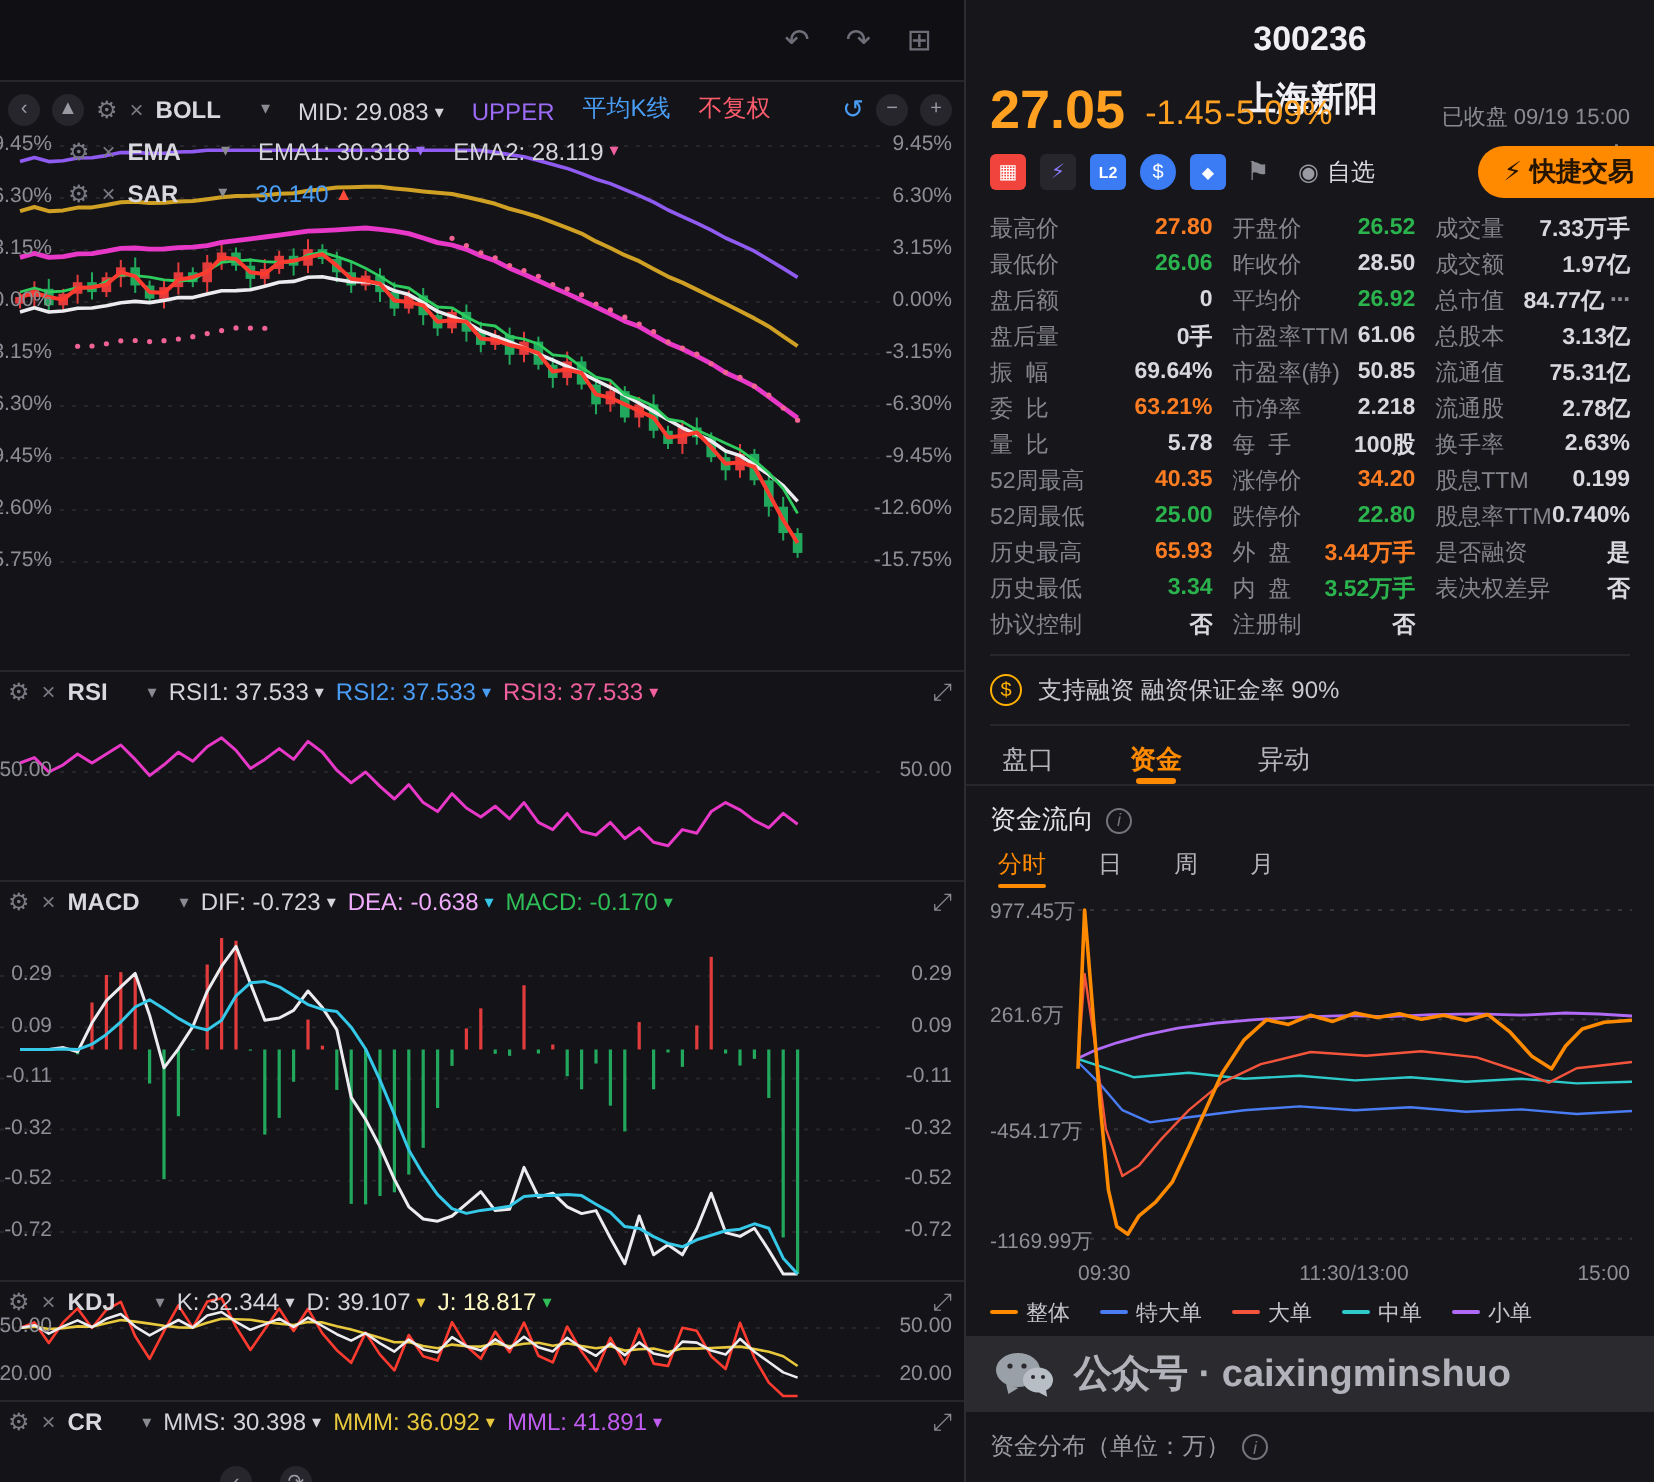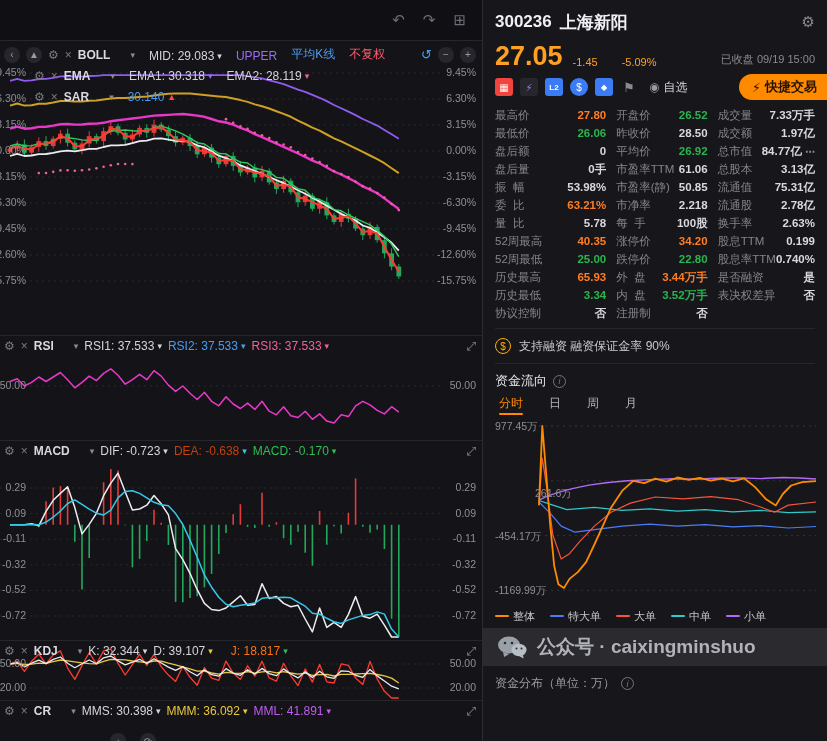--- a/index.html
+++ b/index.html
@@ -31,26 +31,26 @@
   .spacer{flex:1;}
   .tool.blue{color:#4a9df5;font-size:13px;}
   .sub-head{position:absolute;top:3px;left:4px;right:6px;display:flex;align-items:center;gap:6px;z-index:3;font-size:12px;}
   .expand{color:#8a8a92;font-size:12px;}
   .axr{position:absolute;right:6px;font-size:10.5px;color:#8e8e96;z-index:2;line-height:13px;}
   .axl{position:absolute;left:0;width:26px;overflow:hidden;height:13px;font-size:10.5px;color:#8e8e96;z-index:2;line-height:13px;}
   .axl span{float:right;white-space:nowrap;}
   .cr-nav{position:absolute;bottom:-8px;left:110px;display:flex;gap:14px;z-index:3;}
   
   .right-pane{width:345px;height:741px;background:#17171b;border-left:1px solid #2c2c31;display:flex;flex-direction:column;overflow:hidden;flex:none;}
-  .rp-head{display:flex;align-items:center;padding:10px 12px 2px;gap:8px;height:36px;}
+  .rp-head{display:flex;align-items:center;padding:10px 12px 2px;gap:8px;height:36px;flex-direction:column;}
   .rp-code,.rp-name{font-size:17px;font-weight:bold;color:#f0f0f4;}
   .rp-gear{margin-left:auto;color:#8a8a92;font-size:15px;}
   .price-row{display:flex;align-items:flex-end;padding:2px 12px;gap:10px;height:36px;}
   .big-price{font-size:27px;font-weight:bold;color:#ffa021;line-height:1;}
-  .chg{font-size:11px;color:#ffa021;padding-bottom:2px;display:flex;gap:24px;}
+  .chg{font-size:17px;color:#ffa021;padding-bottom:2px;display:flex;gap:1px;}
   .status{margin-left:auto;font-size:11px;color:#8a8a92;padding-bottom:3px;}
   .badges{display:flex;align-items:center;gap:7px;padding:5px 0 5px 12px;height:30px;}
   .badge{width:18px;height:18px;border-radius:3px;display:inline-flex;align-items:center;justify-content:center;font-size:10px;color:#fff;flex:none;}
   .watch{display:inline-flex;gap:4px;color:#d8d8de;font-size:12px;align-items:center;margin-left:4px;}
   .watch .eye{color:#9a9aa2;font-size:12px;}
   .quick-trade{margin-left:auto;background:#ff8a00;color:#241400;font-weight:bold;font-size:13px;height:26px;display:inline-flex;align-items:center;gap:4px;padding:0 10px 0 13px;border:none;border-radius:14px 0 0 14px;cursor:pointer;font-family:inherit;}
   .stats{display:grid;grid-template-columns:1.12fr .92fr .98fr;column-gap:10px;padding:4px 12px;grid-auto-rows:18px;height:224px;}
   .stat{display:flex;justify-content:space-between;align-items:center;font-size:11.5px;}
   .s-l{color:#84848c;white-space:pre;}
   .s-v{color:#d8d8de;display:inline-flex;align-items:center;gap:3px;font-weight:bold;}
@@ -403,21 +403,21 @@
         <span class="mini">×</span>
         <span class="ind-name">
             <span>MACD</span>
             <span class="tri">▾</span>
           </span>
         <span class="chip">
             <span style="color: rgb(212, 212, 218);">DIF: -0.723</span>
             <span class="chip-tri" style="color: rgb(212, 212, 218);">▾</span>
           </span>
         <span class="chip">
-            <span style="color: #c2410c;">DEA: -0.638</span>
+            <span style="color: #f0abfc;">DEA: -0.638</span>
             <span class="chip-tri" style="color: rgb(53, 200, 232);">▾</span>
           </span>
         <span class="chip">
             <span style="color: rgb(46, 189, 87);">MACD: -0.170</span>
             <span class="chip-tri" style="color: rgb(46, 189, 87);">▾</span>
           </span>
         <span class="spacer"></span>
         <span class="expand">⤢</span>
       </div>
     <svg class="chart" width="482" height="200">
@@ -521,21 +521,21 @@
           </span>
         <span class="chip">
             <span style="color: rgb(212, 212, 218);">K: 32.344</span>
             <span class="chip-tri" style="color: rgb(212, 212, 218);">▾</span>
           </span>
         <span class="chip">
             <span style="color: rgb(212, 212, 218);">D: 39.107</span>
             <span class="chip-tri" style="color: rgb(232, 200, 60);">▾</span>
           </span>
         <span class="chip">
-            <span style="color: #f97316; margin-left: 12px;">J: 18.817</span>
+            <span style="color: #fef9c3;">J: 18.817</span>
             <span class="chip-tri" style="color: rgb(46, 189, 87);">▾</span>
           </span>
         <span class="spacer"></span>
         <span class="expand">⤢</span>
       </div>
     <svg class="chart" width="482" height="60">
           <line x1="0" y1="23" x2="444" y2="23" stroke="#26262c" stroke-dasharray="2 4"></line>
           <line x1="0" y1="47" x2="444" y2="47" stroke="#26262c" stroke-dasharray="2 4"></line>
           <path d="M10.0,23.0L17.2,20.2L24.4,30.5L31.6,20.2L38.8,13.2L46.0,23.0L53.2,13.9L60.4,9.9L67.6,27.1L74.8,38.4L82.0,24.6L89.2,11.7L96.4,22.8L103.6,9.8L110.8,8.1L118.0,22.4L125.2,34.0L132.4,23.6L139.6,13.3L146.8,24.5L154.0,13.4L161.2,25.7L168.4,34.1L175.6,40.4L182.8,25.3L190.0,36.3L197.2,44.2L204.4,26.5L211.6,37.1L218.8,39.3L226.0,20.1L233.2,32.0L240.4,38.4L247.6,24.8L254.8,35.1L262.0,20.3L269.2,36.9L276.4,40.2L283.6,22.3L290.8,34.8L298.0,44.6L305.2,27.9L312.4,41.1L319.6,23.4L326.8,40.8L334.0,42.0L341.2,22.9L348.4,24.4L355.6,37.1L362.8,43.5L370.0,20.4L377.2,37.9L384.4,50.3L391.6,57.0L398.8,57.0" fill="none" stroke="#ff3b30" stroke-width="1.3" stroke-linejoin="round"></path>
           <path d="M10.0,23.0L17.2,22.3L24.4,23.5L31.6,23.1L38.8,22.2L46.0,22.4L53.2,20.6L60.4,19.0L67.6,19.8L74.8,20.8L82.0,21.9L89.2,22.7L96.4,22.8L103.6,20.4L110.8,18.4L118.0,18.6L125.2,18.9L132.4,20.0L139.6,20.8L146.8,21.5L154.0,20.0L161.2,20.2L168.4,22.1L175.6,23.8L182.8,25.8L190.0,27.9L197.2,30.1L204.4,30.0L211.6,32.0L218.8,33.1L226.0,31.3L233.2,32.1L240.4,32.3L247.6,30.7L254.8,32.1L262.0,30.9L269.2,30.4L276.4,31.9L283.6,30.6L290.8,32.0L298.0,33.1L305.2,32.1L312.4,34.3L319.6,33.6L326.8,33.3L334.0,35.0L341.2,33.3L348.4,33.3L355.6,33.0L362.8,32.7L370.0,32.3L377.2,33.5L384.4,34.9L391.6,37.1L398.8,42.0" fill="none" stroke="#e8c83c" stroke-width="1.3" stroke-linejoin="round"></path>
@@ -685,21 +685,21 @@
       </div>
         <div class="stat">
         <span class="s-l">总股本</span>
         <span class="s-v">
             <span>3.13亿</span>
           </span>
       </div>
         <div class="stat">
         <span class="s-l">振  幅</span>
         <span class="s-v">
-            <span>53.98%</span>
+            <span>69.64%</span>
           </span>
       </div>
         <div class="stat">
         <span class="s-l">市盈率(静)</span>
         <span class="s-v">
             <span>50.85</span>
           </span>
       </div>
         <div class="stat">
         <span class="s-l">流通值</span>
@@ -827,20 +827,26 @@
             <span>否</span>
           </span>
       </div>
       </div>
 
     <div class="fin-row">
       <span class="coin">$</span>
       <span>支持融资 融资保证金率 90%</span>
     </div>
 
+    <div class="tabs">
+
+    <span class="tab">盘口</span>
+        <span class="tab on">资金</span>
+        <span class="tab">异动</span>
+      </div>
 
     <div class="flow-title">
       <span>资金流向</span>
       <span class="info-i">i</span>
     </div>
 
     <div class="ptabs">
 
     <span class="ptab on">分时</span>
         <span class="ptab">日</span>
@@ -854,25 +860,30 @@
           <line x1="46" y1="64.8" x2="323" y2="64.8" stroke="#34343a" stroke-dasharray="2 4"></line>
           <line x1="46" y1="119.6" x2="323" y2="119.6" stroke="#34343a" stroke-dasharray="2 4"></line>
           <line x1="46" y1="174.39999999999998" x2="323" y2="174.39999999999998" stroke="#34343a" stroke-dasharray="2 4"></line>
           <path d="M46.0,86.0L57.1,97.1L68.2,110.1L82.0,116.2L101.4,113.6L129.1,110.1L156.8,108.2L184.5,110.1L212.2,108.6L239.9,110.9L267.6,109.7L295.3,112.0L323.0,110.5" fill="none" stroke="#4a7df5" stroke-width="1.2" stroke-linejoin="round"></path>
           <path d="M46.0,84.5L59.9,89.1L73.7,93.6L101.4,91.4L129.1,94.4L156.8,92.9L184.5,95.2L212.2,93.6L239.9,95.9L267.6,94.4L295.3,96.7L323.0,95.9" fill="none" stroke="#2ec9c9" stroke-width="1.2" stroke-linejoin="round"></path>
           <path d="M46.0,87.1L49.3,42.0L54.3,75.7L59.9,119.3L68.2,143.0L76.5,137.7L87.5,124.7L101.4,110.1L118.0,96.3L137.4,87.1L162.3,81.0L190.0,82.9L217.7,80.6L245.4,83.7L267.6,91.0L281.4,96.3L295.3,89.1L323.0,86.0" fill="none" stroke="#f5543c" stroke-width="1.2" stroke-linejoin="round"></path>
           <path d="M46.0,84.1L54.3,80.2L65.4,76.4L79.2,72.6L95.9,69.1L115.3,66.5L134.6,64.8L156.8,63.6L179.0,62.8L201.1,63.3L223.3,62.3L245.4,61.9L267.6,62.6L289.8,61.5L306.4,62.0L323.0,63.0" fill="none" stroke="#b06af5" stroke-width="1.4" stroke-linejoin="round"></path>
           <path d="M46.0,89.4L49.3,10.0L52.9,54.2L57.1,107.8L61.2,149.9L65.4,168.3L70.9,172.1L76.5,162.9L84.8,156.1L93.1,146.1L101.4,128.5L109.7,110.1L118.0,91.7L129.1,74.9L140.2,64.9L151.3,67.2L162.3,62.6L173.4,65.7L184.5,61.5L195.6,63.8L206.7,61.9L217.7,64.6L228.8,62.6L239.9,65.3L251.0,62.3L262.1,71.1L273.1,83.3L282.8,89.4L289.8,78.0L298.1,69.5L309.1,66.1L323.0,65.1" fill="none" stroke="#ff8a00" stroke-width="1.8" stroke-linejoin="round"></path>
         </svg>
         <div class="fy" style="top: 4px;">977.45万</div>
-        <div class="fy" style="top: 71px; margin-left: 40px;">261.6万</div>
+        <div class="fy" style="top: 56px;">261.6万</div>
         <div class="fy" style="top: 113.6px;">-454.17万</div>
         <div class="fy" style="top: 168.4px;">-1169.99万</div>
       </div>
 
+    <div class="fx-row">
+      <span class="fx l">09:30</span>
+      <span class="fx c">11:30/13:00</span>
+      <span class="fx r">15:00</span>
+    </div>
 
     <div class="legend">
 
     <span class="lg">
           <i class="lg-line" style="background-color: rgb(255, 138, 0);"></i>
           <span>整体</span>
         </span>
         <span class="lg">
           <i class="lg-line" style="background-color: rgb(74, 125, 245);"></i>
           <span>特大单</span>

